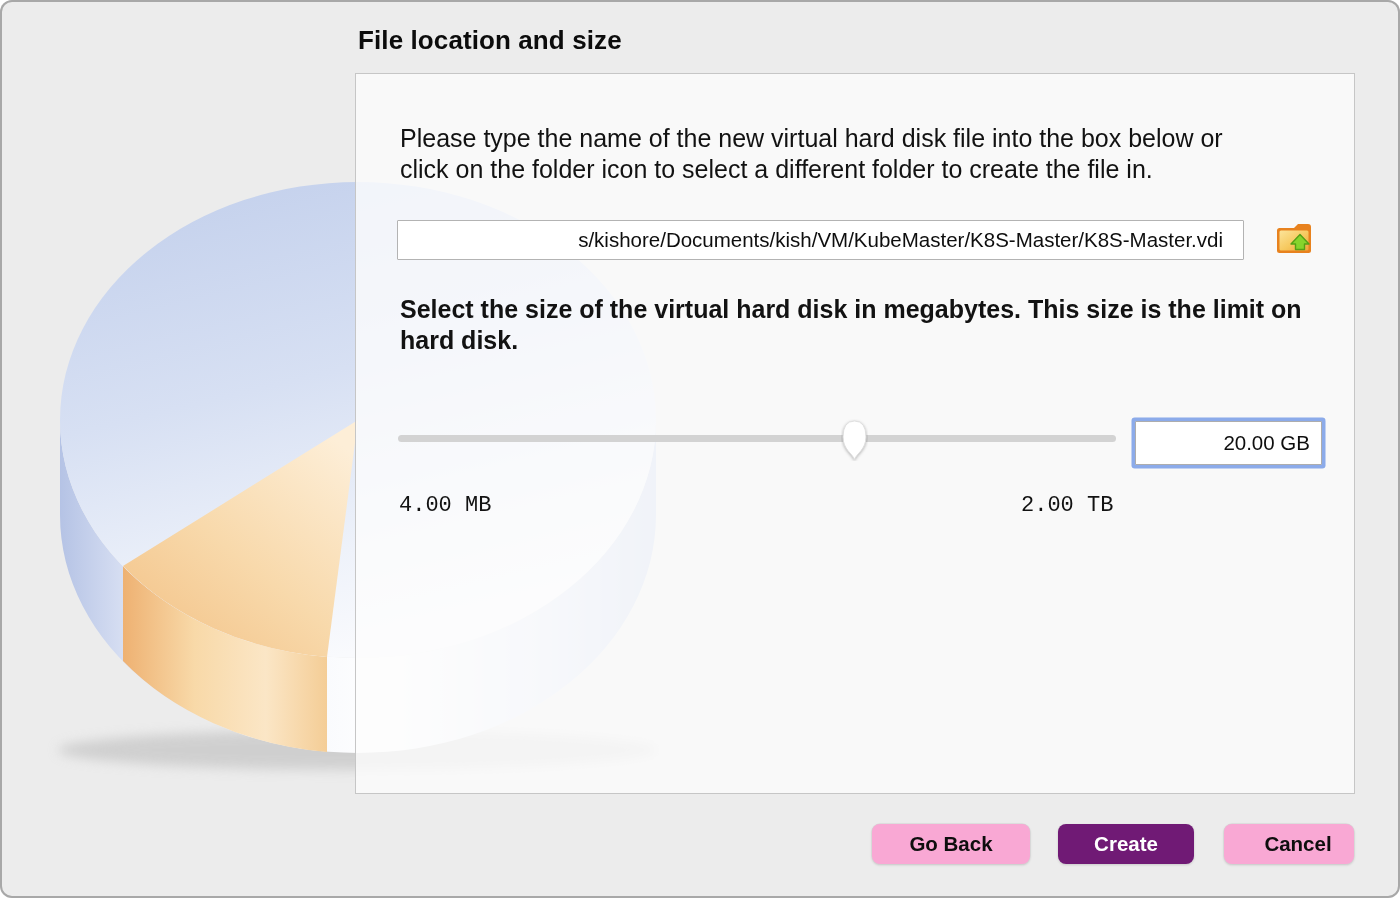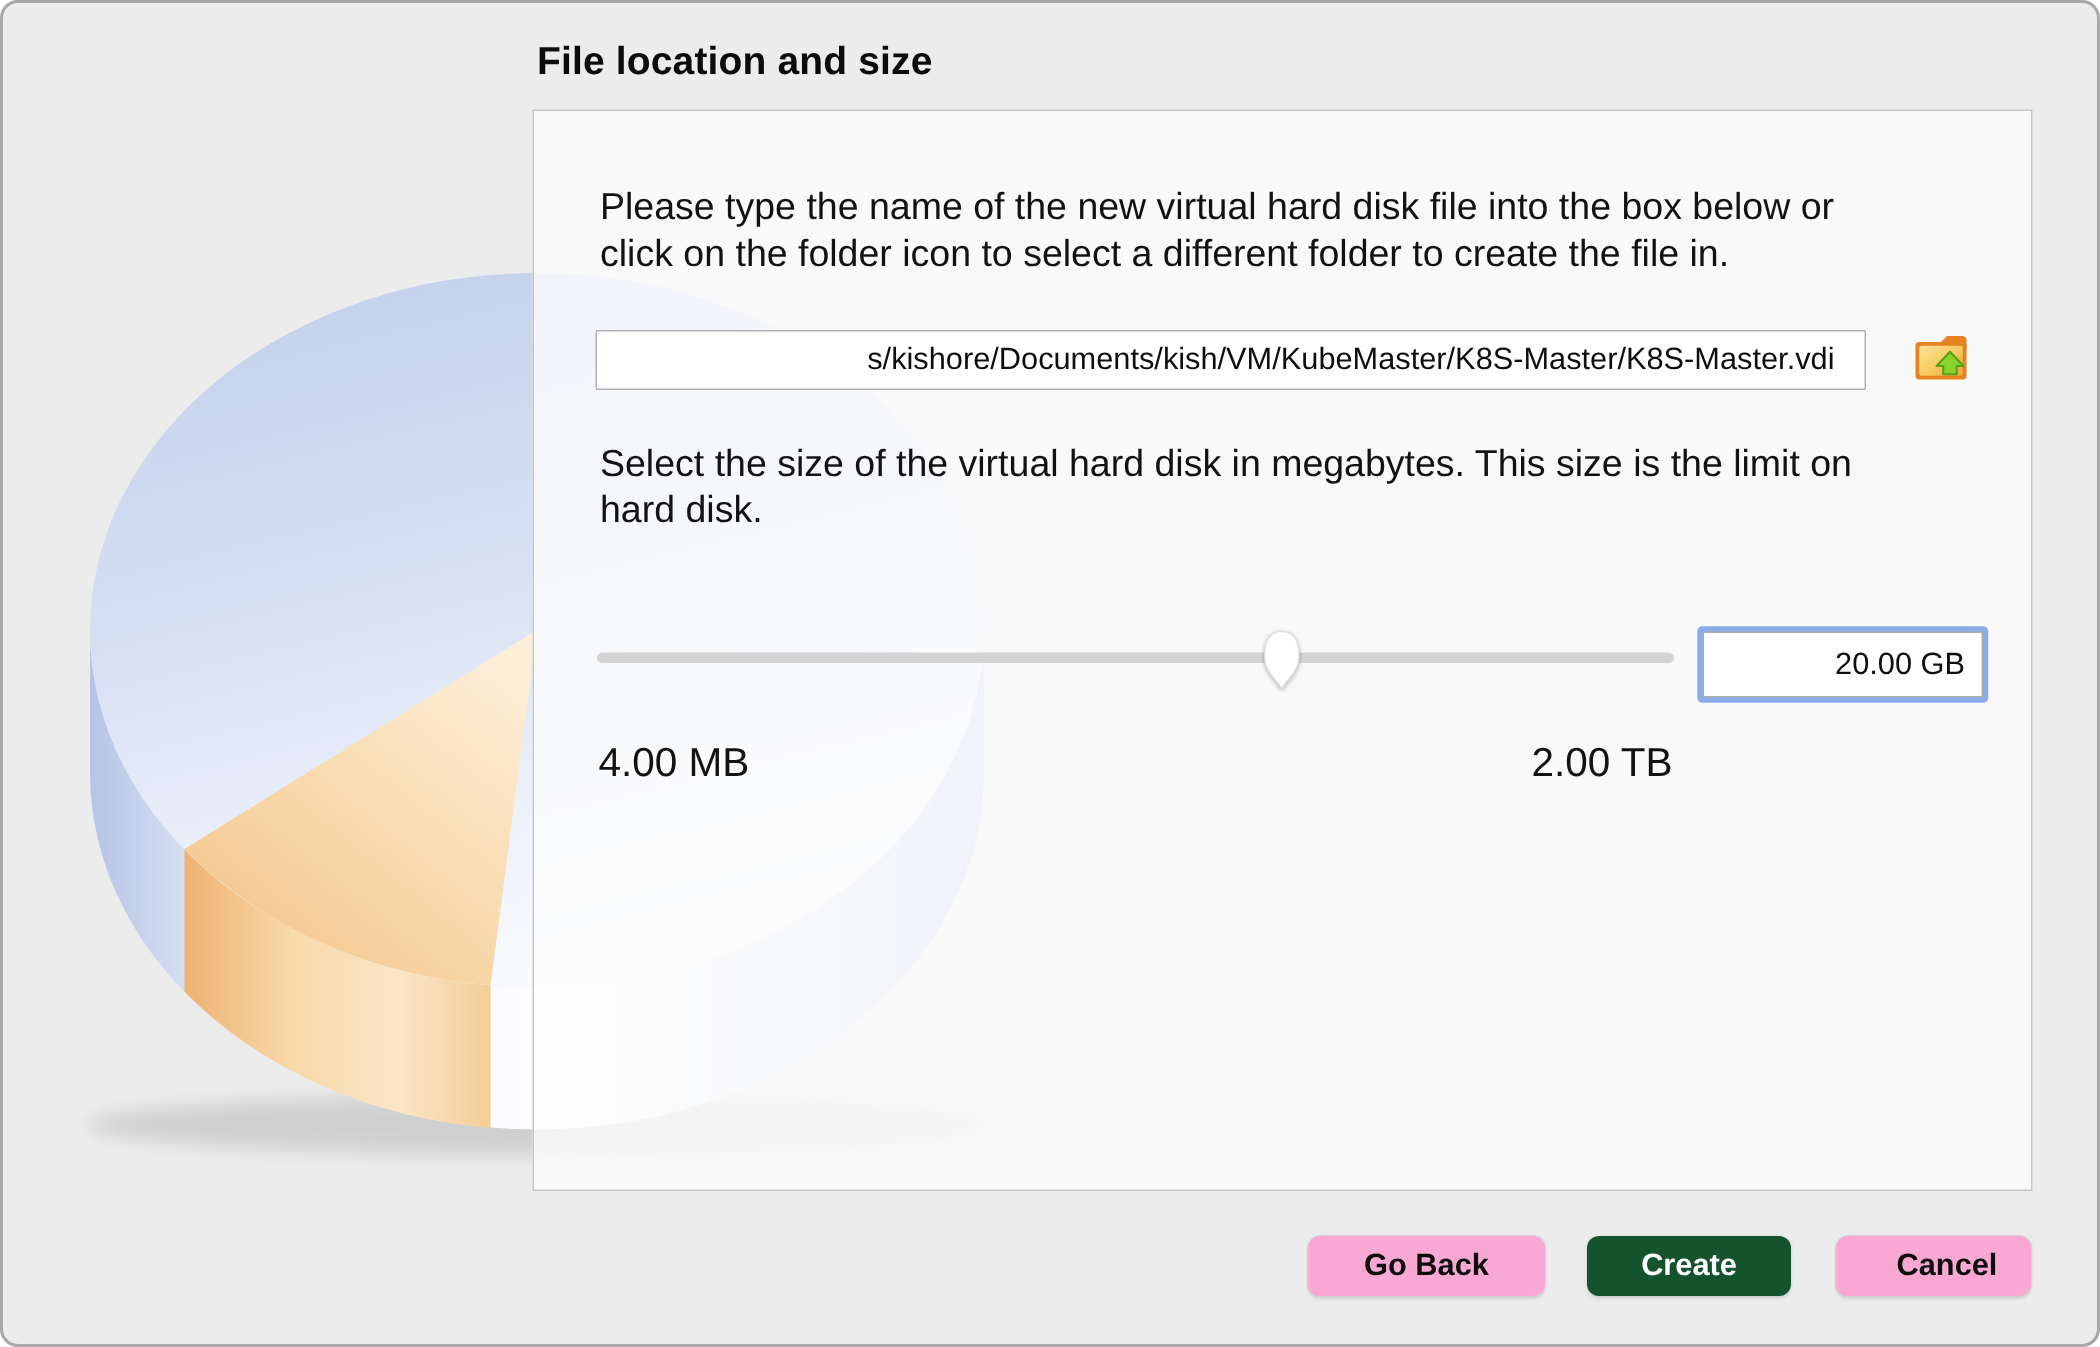--- a/index.html
+++ b/index.html
@@ -23,21 +23,21 @@
     position:absolute;left:355px;top:73px;width:1000px;height:721px;z-index:2;
     background:rgba(252,252,252,0.80);
     border:1px solid #c6c6c6;
   }
 
   .para{
     position:absolute;left:44px;width:925px;
     font-size:25px;line-height:31px;color:#121212;
   }
   .para-location{top:49px;}
-  .para-size{top:220px;}
+  .para-size{top:220px;font-weight:bold;}
 
   .path-input{
     position:absolute;left:41px;top:146px;width:847px;height:40px;
     background:#ffffff;border:1px solid #b3b3b3;border-radius:1px;
     font-size:20.5px;color:#0e0e0e;text-align:right;padding:0 20px;
     outline:none;
   }
 
   .folder-btn{
     position:absolute;left:919px;top:147px;width:38px;height:37px;
@@ -54,33 +54,33 @@
 
   .size-input{
     position:absolute;left:779px;top:347px;width:187px;height:44px;
     background:#ffffff;border:1px solid #adadad;border-radius:1px;
     box-shadow:0 0 0 3.5px rgba(121,158,232,0.85);
     font-size:20.5px;color:#0e0e0e;text-align:right;padding:0 11px;
     outline:none;
   }
 
   .range-label{
-    position:absolute;top:419px;font-size:27px;color:#121212;
+    position:absolute;top:419px;font-size:22px;color:#121212;font-family:Liberation Mono, monospace;
   }
   .range-label.min{left:43px;}
   .range-label.max{left:665px;}
 
   .btn{
     position:absolute;top:824px;height:40px;z-index:3;
     border:none;border-radius:8px;font-size:20.5px;font-weight:600;
     background:#f9a8d4;color:#0e0e0e;cursor:pointer;
     box-shadow:0 0 0 0.5px #d2d2d2,0 1px 2.5px rgba(0,0,0,0.18);
   }
   .btn-goback{left:872px;width:158px;}
-  .btn-create{left:1058px;width:136px;background:#14532d;color:#ffffff;
+  .btn-create{left:1058px;width:136px;background:#701a75;color:#ffffff;
     box-shadow:0 1px 2.5px rgba(0,0,0,0.15);}
   .btn-cancel{left:1224px;width:130px;padding-left:24px;}
 </style>
 </head>
 <body>
 
 <div class="window">
 
   <svg class="pie-layer" viewBox="0 0 1400 898" width="1400" height="898">
     <defs>

